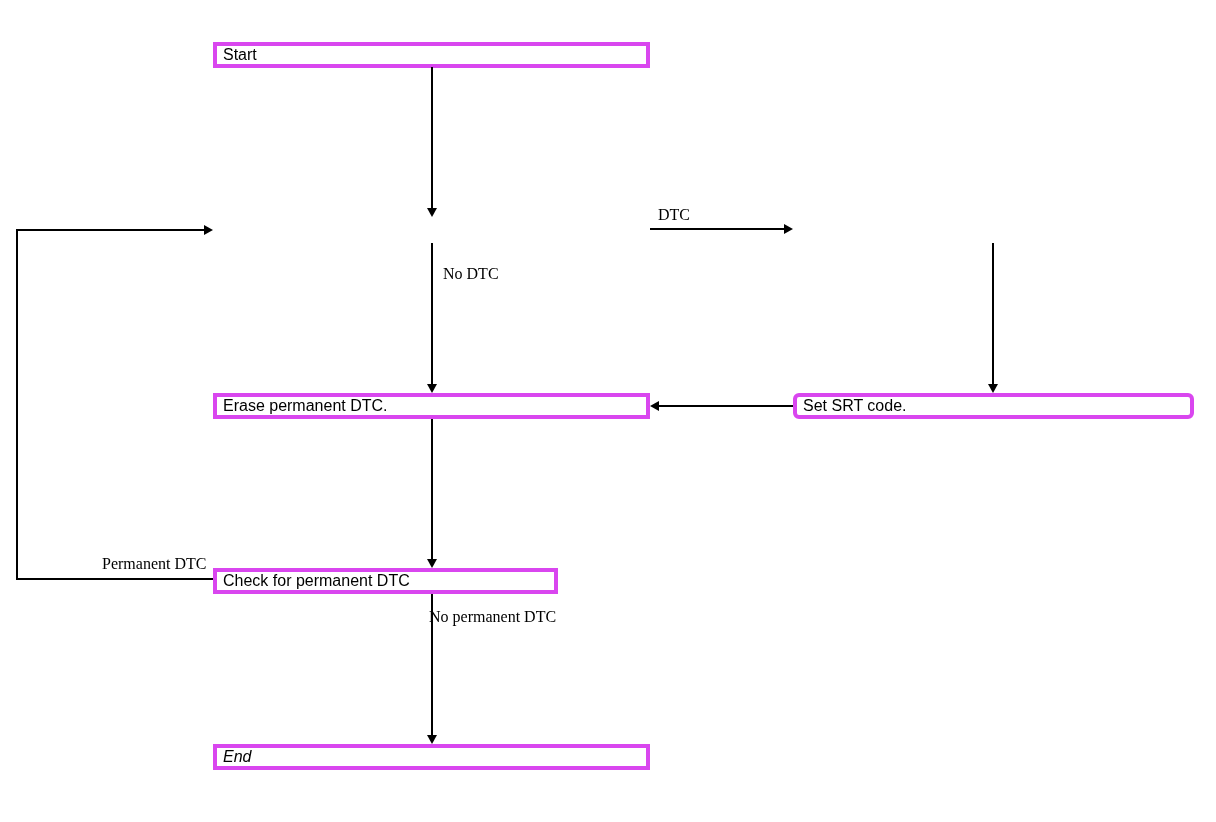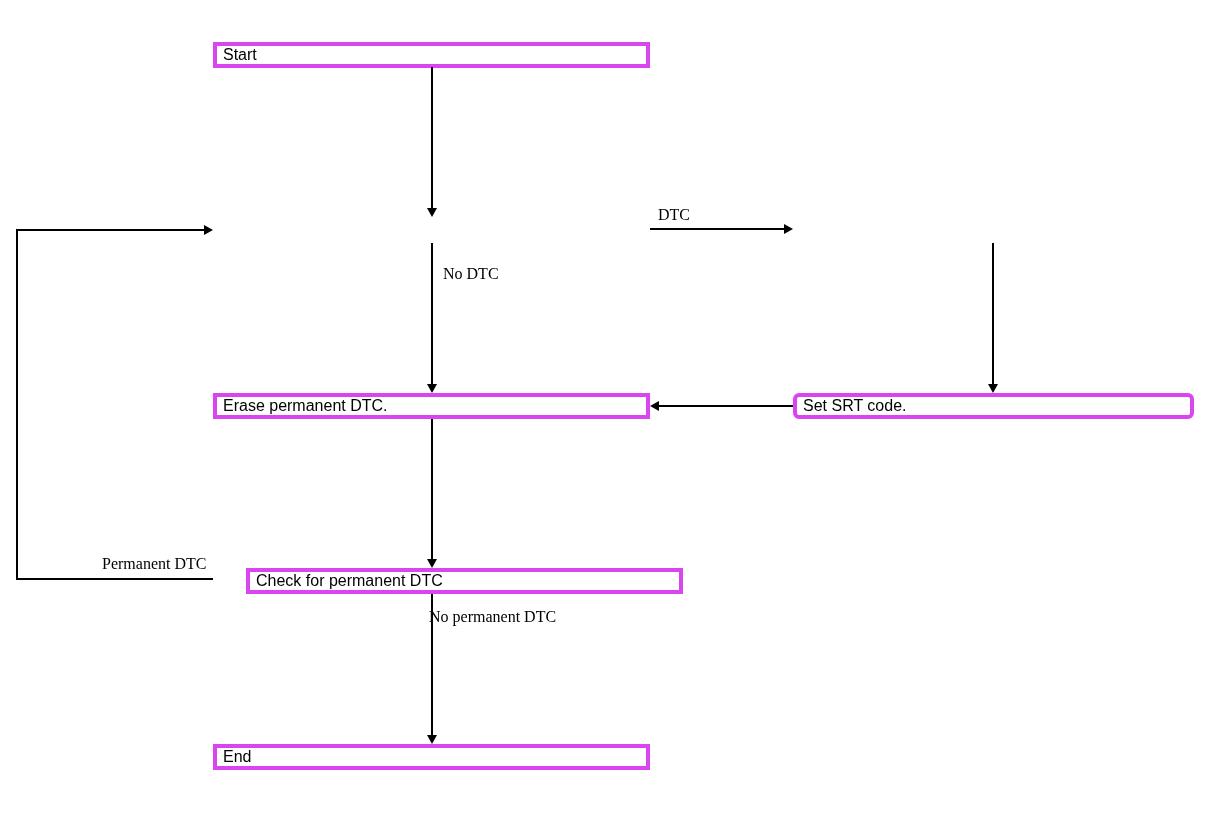--- a/index.html
+++ b/index.html
@@ -81,25 +81,25 @@
 
 
   <div class="node" style="left:213px; top:393px; width:437px;">
     <span class="node-label">Erase permanent DTC.</span>
   </div>
 
   <div class="node" style="left:793px; top:393px; width:401px;border-radius:6px;">
     <span class="node-label">Set SRT code.</span>
   </div>
 
-  <div class="node" style="left:213px; top:568px; width:437px;margin-left:33px;">
+  <div class="node" style="left:213px; top:568px; width:345px;">
     <span class="node-label">Check for permanent DTC</span>
   </div>
 
-  <div class="node" style="left:213px; top:744px; width:437px;">
+  <div class="node" style="left:213px; top:744px; width:437px;font-style:italic;">
     <span class="node-label">End</span>
   </div>
 
   <div class="vline" style="left:431px; top:67px; height:141px;"></div>
   <div class="arrow-down" style="left:427px; top:208px;"></div>
 
   <div class="hline" style="left:650px; top:228px; width:134px;"></div>
   <div class="arrow-right" style="left:784px; top:224px;"></div>
   <div class="edge-label" style="left:658px; top:205px;">DTC</div>
 

